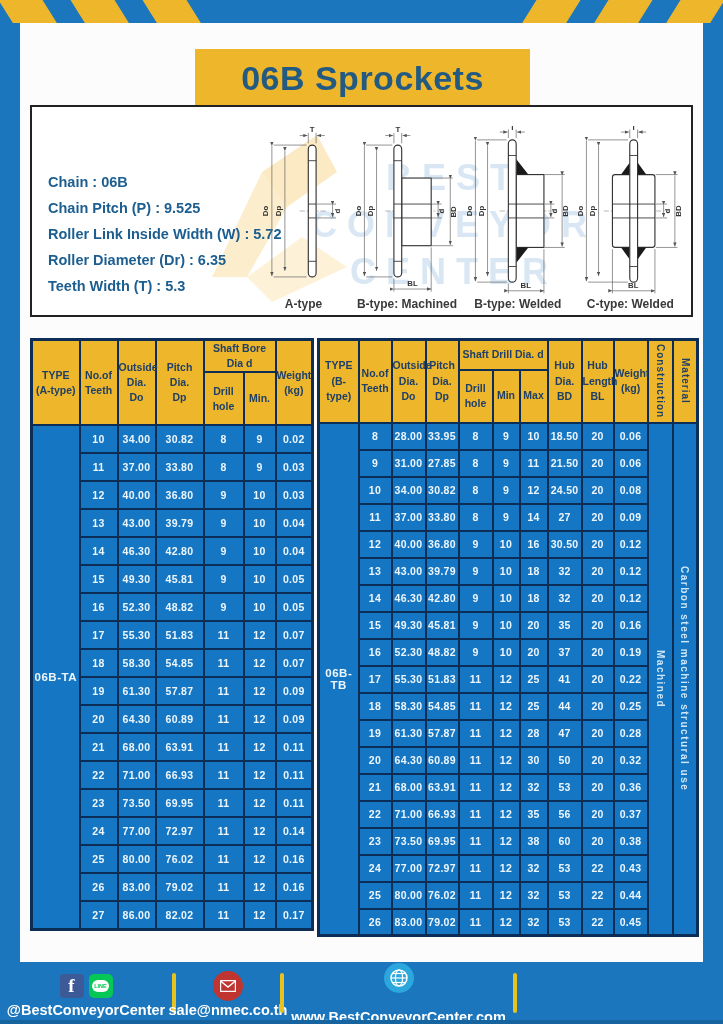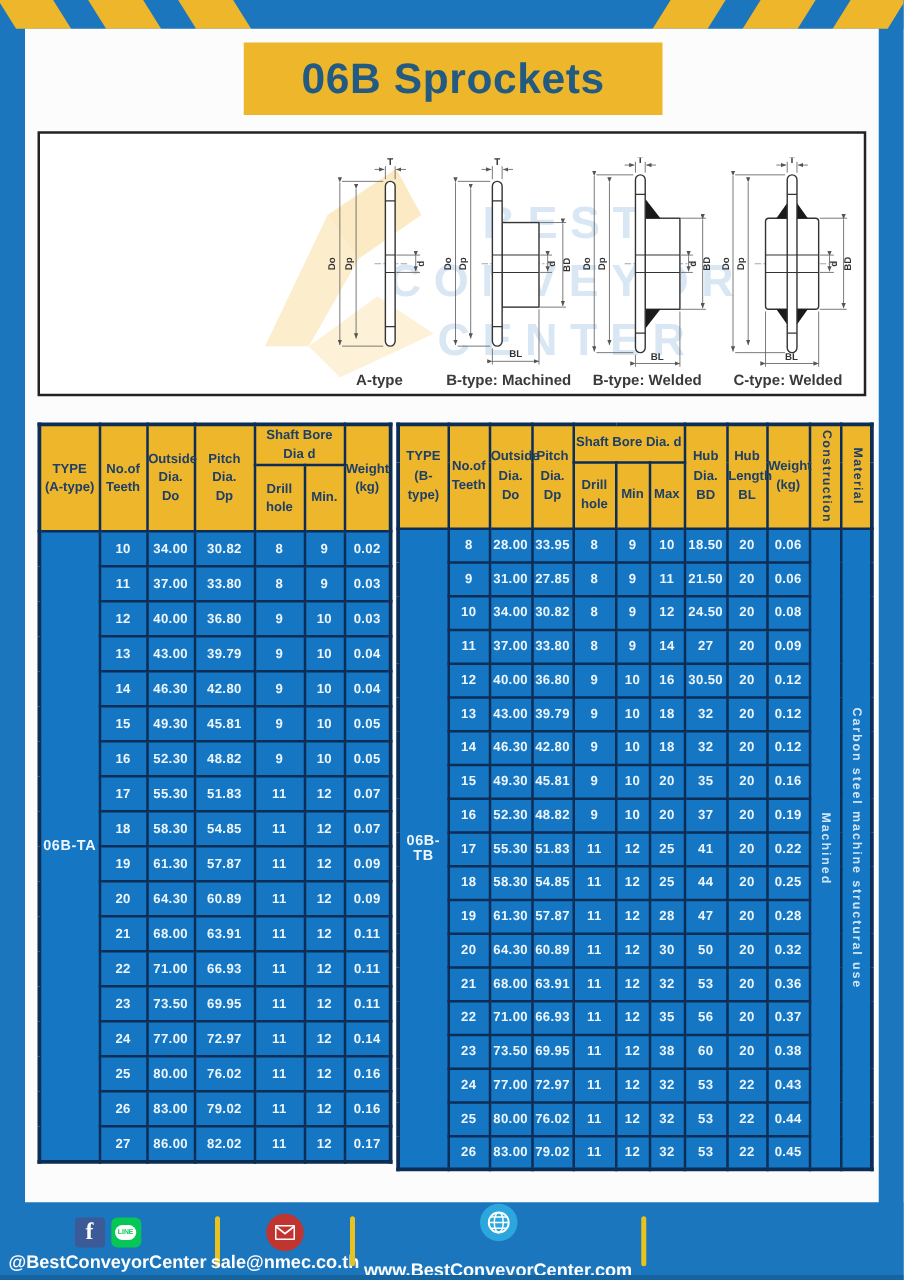--- a/index.html
+++ b/index.html
@@ -5,21 +5,21 @@
   html,body{margin:0;padding:0;background:#e8e8e8;}
   .page{position:relative;width:723px;height:1024px;background:#1b76bd;overflow:hidden;
         font-family:"Liberation Sans",sans-serif;}
   
   .top-band{position:absolute;left:0;top:0;width:723px;height:23px;background:#1b76bd;overflow:hidden;}
   .stripe{position:absolute;top:-5px;width:44px;height:34px;background:#eeb62b;}
   .stripe.l{transform:skewX(32deg);}
   .stripe.r{transform:skewX(-32deg);}
   
   .sheet{position:absolute;left:20px;top:23px;width:683px;height:939px;background:#fcfcfc;}
-  .title-box{position:absolute;left:175px;top:11px;width:335px;height:58px;background:#eeb62b;
+  .title-box{position:absolute;left:175px;top:26px;width:335px;height:58px;background:#eeb62b;
              display:flex;align-items:center;justify-content:center;}
   .title-box span{font-size:34px;font-weight:bold;color:#235a82;letter-spacing:0.5px;}
   
   .spec-panel{position:absolute;left:10px;top:82px;width:659px;height:208px;background:#ffffff;
               border:2px solid #222;}
   .spec-lines{position:absolute;left:16px;top:62px;width:240px;}
   .spec-lines div{font-size:14.5px;font-weight:bold;color:#1c5e90;line-height:26px;white-space:nowrap;}
   .wm-logo{position:absolute;left:120px;top:10px;opacity:0.9;}
   .wm-text{position:absolute;left:252px;top:48px;width:340px;text-align:center;font-weight:bold;
            font-size:36px;line-height:1.3;color:rgba(125,175,215,0.30);letter-spacing:10px;white-space:pre-line;}
@@ -87,20 +87,27 @@
       <svg class="wm-logo" width="230" height="200" viewBox="0 0 230 200">
         <path d="M60,160 L110,55 L135,90 L95,160 Z" fill="rgba(244,186,55,0.28)"></path>
         <path d="M110,55 L165,18 L185,55 L135,90 Z" fill="rgba(244,186,55,0.33)"></path>
         <path d="M95,160 L150,120 L195,150 L120,185 Z" fill="rgba(244,186,55,0.22)"></path>
       </svg>
 
       <div class="wm-text">BEST
 CONVEYOR
 CENTER</div>
 
+      <div class="spec-lines">
+        <div>Chain : 06B</div>
+        <div>Chain Pitch (P) : 9.525</div>
+        <div>Roller Link Inside Width (W) : 5.72</div>
+        <div>Roller Diameter (Dr) : 6.35</div>
+        <div>Teeth Width (T) : 5.3</div>
+      </div>
 
       <div class="diagram-row">
 
         <div class="figure">
           <svg viewBox="0 0 105 196">
             <defs>
                 <marker id="arwA" markerWidth="7" markerHeight="5" refX="6" refY="2.5" orient="auto">
               <path d="M0,0 L6,2.5 L0,5 Z" fill="#555"></path>
                 </marker>
               </defs>
@@ -477,21 +484,21 @@
             <th rowspan="2">TYPE
 (B-type)</th>
             <th rowspan="2">No.of
 Teeth</th>
             <th rowspan="2">Outside
 Dia.
 Do</th>
             <th rowspan="2">Pitch
 Dia.
 Dp</th>
-            <th colspan="3">Shaft Bore Dia. d</th>
+            <th colspan="3">Shaft Drill Dia. d</th>
             <th rowspan="2">Hub
 Dia.
 BD</th>
             <th rowspan="2">Hub
 Length
 BL</th>
             <th rowspan="2">Weight
 (kg)</th>
             <th rowspan="2" class="vert">Construction</th>
             <th rowspan="2" class="vert">Material</th>

